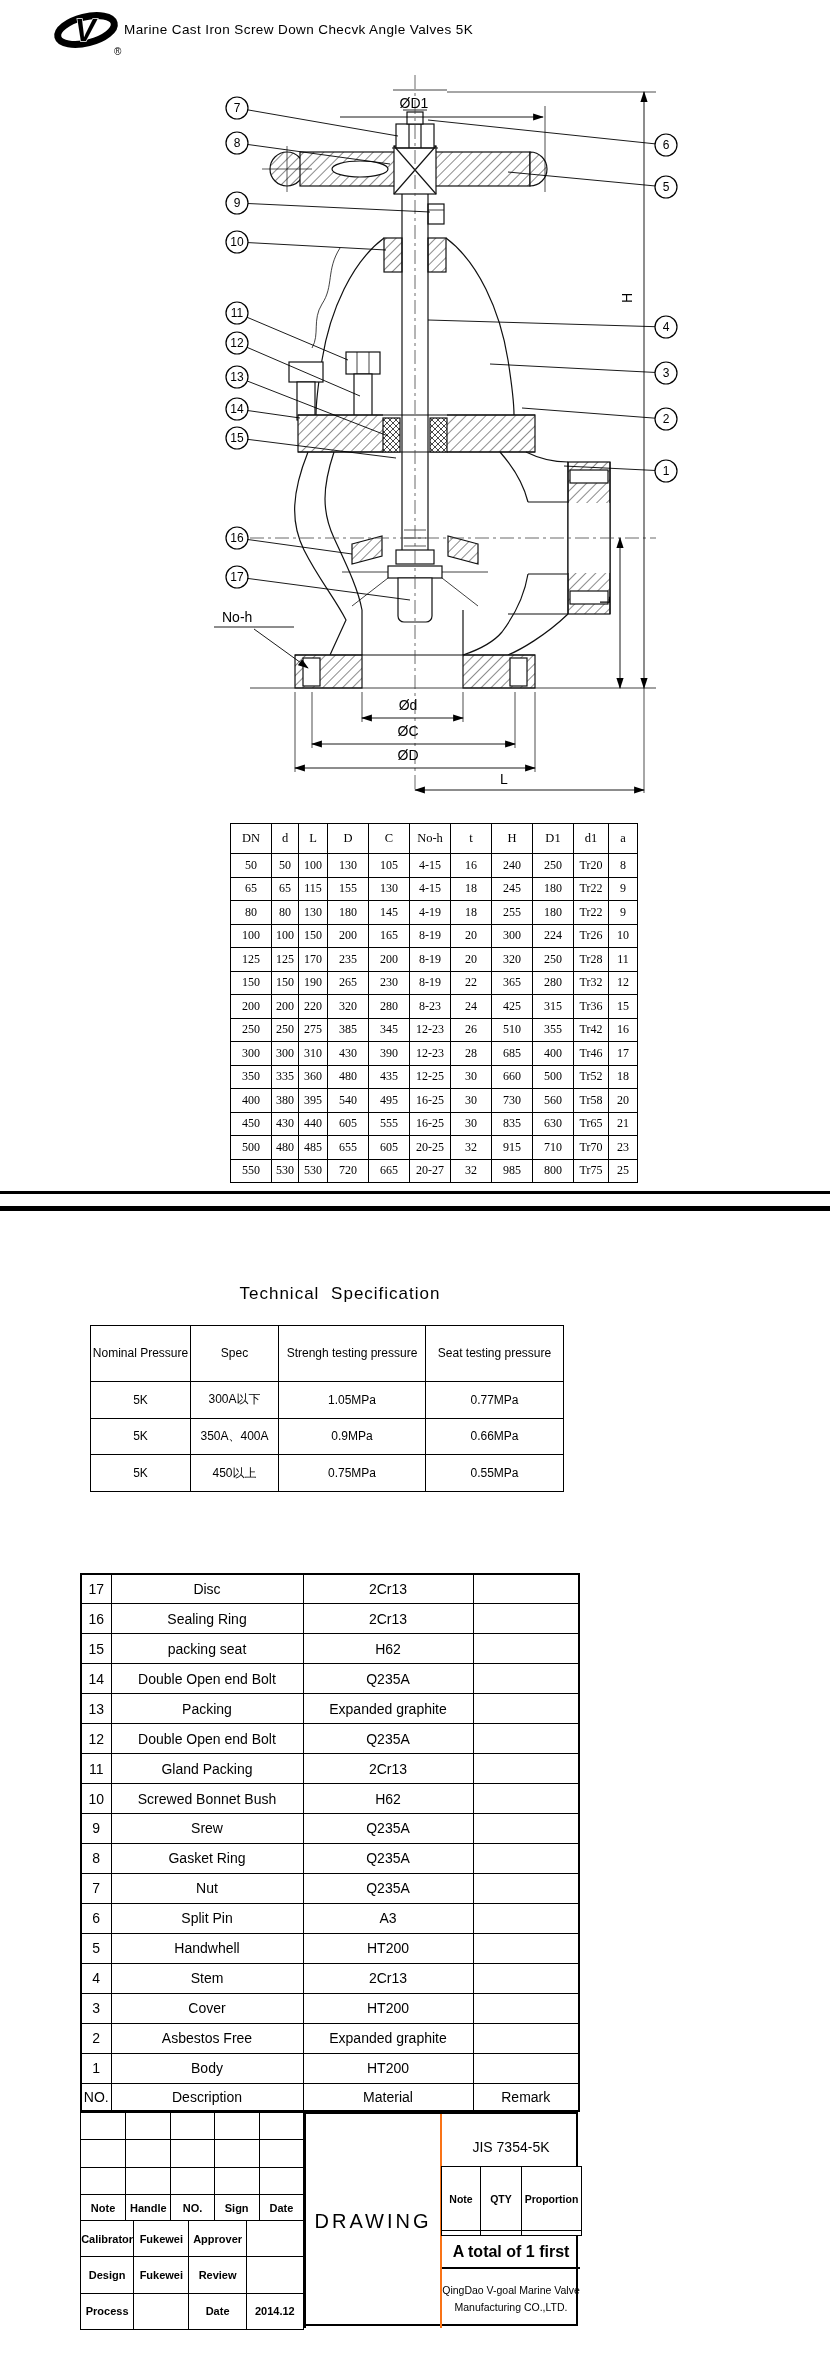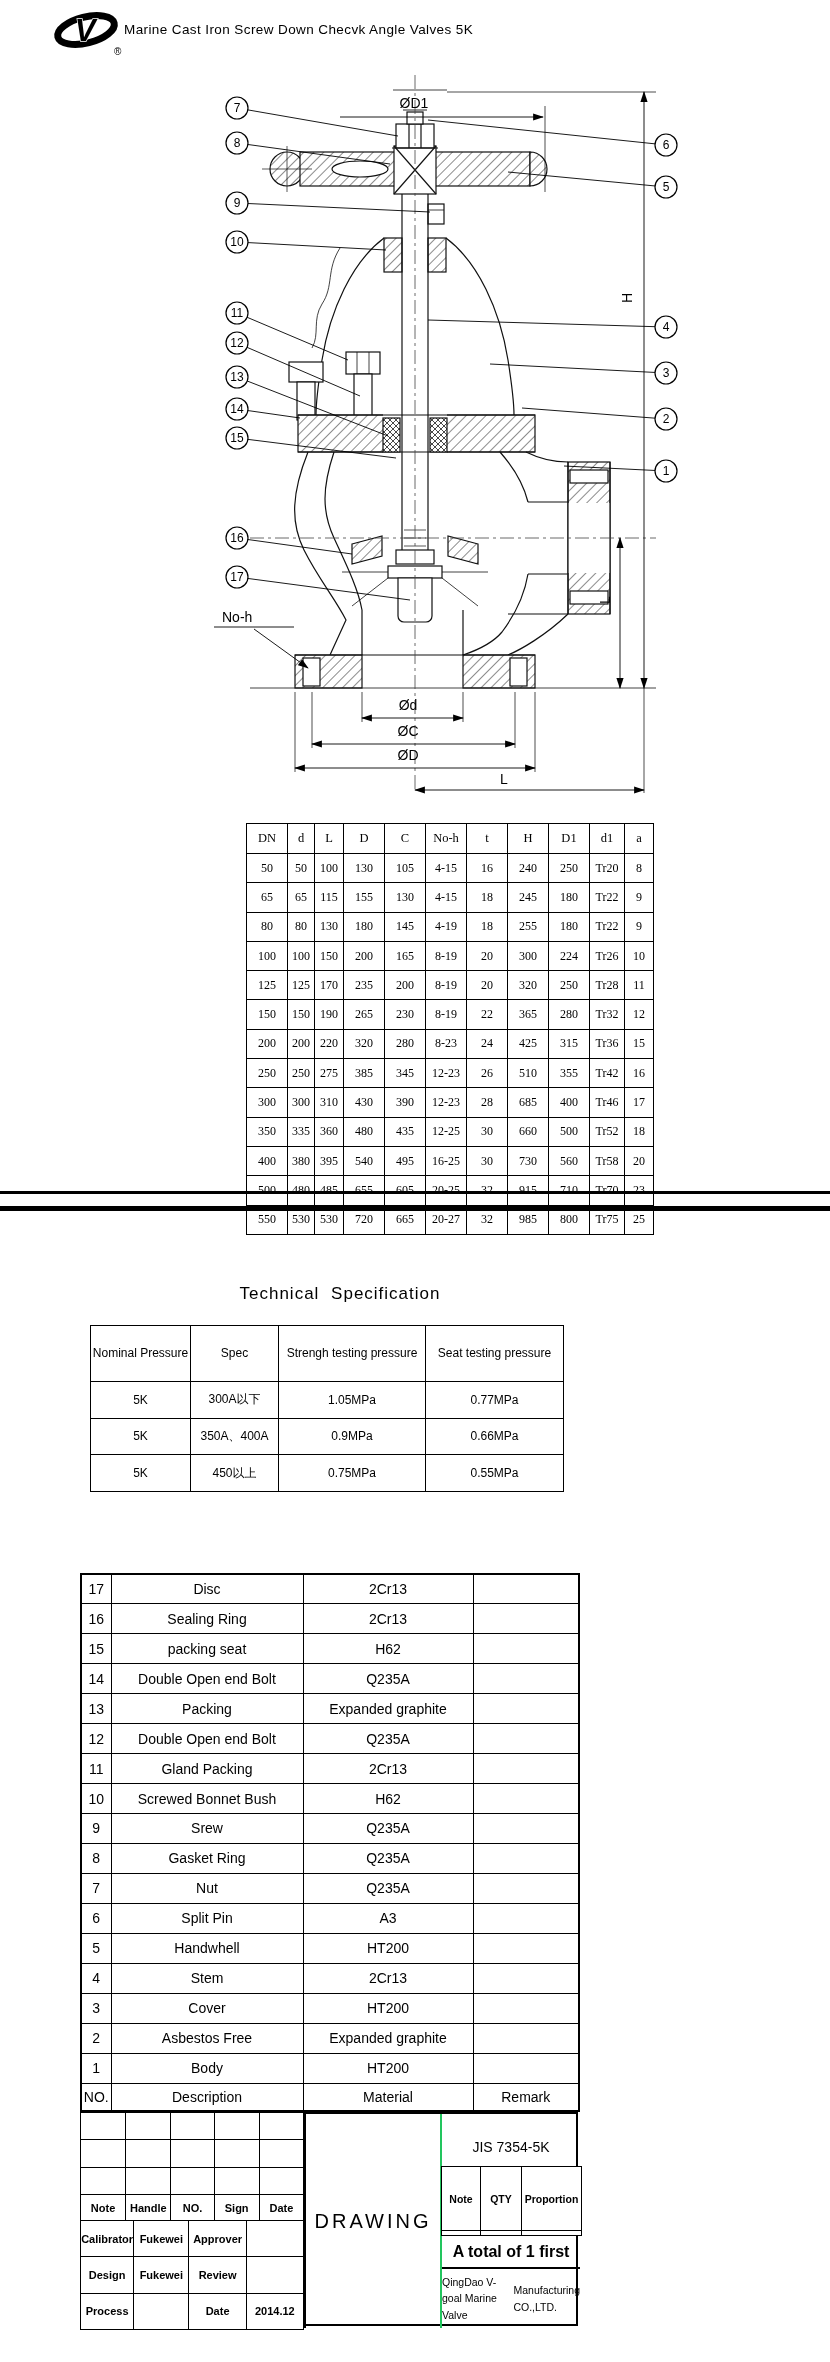--- a/index.html
+++ b/index.html
@@ -9,48 +9,48 @@
   
   .sheet-title{position:absolute;left:124px;top:22px;font-size:13.5px;letter-spacing:.4px;white-space:nowrap}
   .logo{position:absolute;left:52px;top:8px}
   
   .valve{position:absolute;left:0;top:0}
   .valve text{font-family:"Liberation Sans",sans-serif;fill:#000}
   
   table{border-collapse:collapse;position:absolute;table-layout:fixed;background:#fff}
   td,th{border:1px solid #000;text-align:center;vertical-align:middle;font-weight:normal;overflow:hidden;white-space:nowrap}
   
-  .dn-table{left:246px;top:823px;width:407px;height:412px;font-family:"Liberation Serif",serif;font-size:12px;border:1.5px solid #000}
+  .dn-table{left:230px;top:823px;width:407px;height:360px;font-family:"Liberation Serif",serif;font-size:12px;border:1.5px solid #000}
   .dn-table th{height:30px;font-size:12.5px}
   
   .hr1{left:0;top:1191px;width:830px;height:3px;background:#000}
   .hr2{left:0;top:1206px;width:830px;height:5px;background:#000}
   
   .spec-title{left:120px;top:1284px;width:440px;text-align:center;font-size:17px;letter-spacing:1px;word-spacing:6px}
   .spec-table{left:90px;top:1325px;width:473px;height:167px;font-size:12px;border:1.5px solid #000}
   .spec-table th{height:56px;white-space:normal;line-height:1.3}
   .spec-table td{height:36px}
   
   .parts-table{left:80px;top:1573px;width:498px;height:539px;font-size:14px;border:2px solid #000}
   .parts-table td{height:28px}
   
   .tblock{left:80px;top:2112px;width:498px;height:214px;border:2px solid #000;background:#fff}
   .tblock table{font-size:11px;font-weight:bold}
   .tb-left-top{left:-2px;top:-2px;width:224px;height:110px}
   .tb-left-top td{height:26px;font-weight:bold}
   .tb-left-bot{left:-2px;top:106px;width:224px;height:110px}
   .tb-left-bot td{height:35px;font-weight:bold;font-size:11px}
-  .tb-mid{position:absolute;left:222px;top:0;width:138px;height:214px;border-left:2px solid #000;border-right:2px solid #22c55e;display:flex;align-items:center;justify-content:center}
+  .tb-mid{position:absolute;left:222px;top:0;width:138px;height:214px;border-left:2px solid #000;border-right:2px solid #f97316;display:flex;align-items:center;justify-content:center}
   .tb-mid span{font-size:20px;letter-spacing:3px}
   .tb-right{position:absolute;left:360px;top:0;width:138px;height:214px}
   .tb-jis{position:absolute;left:0;top:0;width:138px;height:67px;border-bottom:2px solid #000;display:flex;align-items:center;justify-content:center;font-size:14px}
   .tb-right-tbl{left:-1px;top:52px;width:140px;height:70px}
   .tb-right-tbl td{font-size:10.5px;font-weight:bold}
   .tb-total{position:absolute;left:0;top:122px;width:138px;height:33px;border-bottom:2px solid #000;display:flex;align-items:center;justify-content:center;font-size:16px;font-weight:bold}
-  .tb-co{position:absolute;left:0;top:155px;width:138px;height:59px;display:flex;flex-direction:row;align-items:center;justify-content:center;font-size:10.5px;line-height:1.55;}
+  .tb-co{position:absolute;left:0;top:155px;width:138px;height:59px;display:flex;flex-direction:column;align-items:center;justify-content:center;font-size:10.5px;line-height:1.55;text-align:center}
 </style>
 </head>
 <body>
 
 <svg class="logo" width="78" height="50" viewBox="0 0 78 50">
   <ellipse cx="34" cy="22" rx="29" ry="13" transform="rotate(-14 34 22)" fill="none" stroke="#000" stroke-width="7"></ellipse>
   <text x="33" y="33" text-anchor="middle" font-size="31" font-weight="bold" font-style="italic" stroke="#fff" stroke-width="1.4" paint-order="stroke">V</text>
   <text x="62" y="47" font-size="10">®</text>
 </svg>
 <span class="sheet-title">Marine Cast Iron Screw Down Checvk Angle Valves 5K</span>
@@ -474,20 +474,33 @@
         <td>540</td>
         <td>495</td>
         <td>16-25</td>
         <td>30</td>
         <td>730</td>
         <td>560</td>
         <td>Tr58</td>
         <td>20</td>
       </tr>
       <tr>
+        <td>450</td>
+        <td>430</td>
+        <td>440</td>
+        <td>605</td>
+        <td>555</td>
+        <td>16-25</td>
+        <td>30</td>
+        <td>835</td>
+        <td>630</td>
+        <td>Tr65</td>
+        <td>21</td>
+      </tr>
+      <tr>
         <td>500</td>
         <td>480</td>
         <td>485</td>
         <td>655</td>
         <td>605</td>
         <td>20-25</td>
         <td>32</td>
         <td>915</td>
         <td>710</td>
         <td>Tr70</td>

